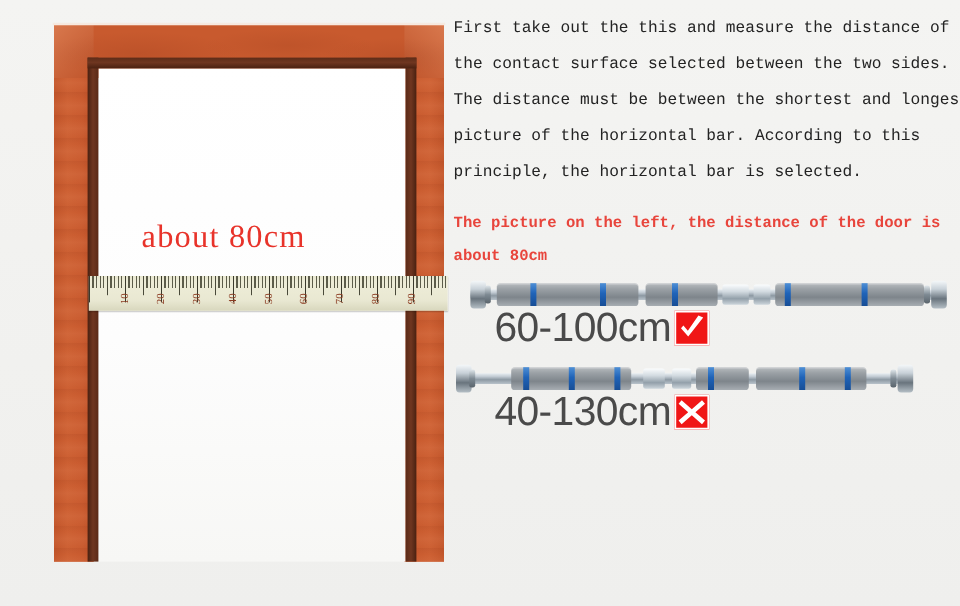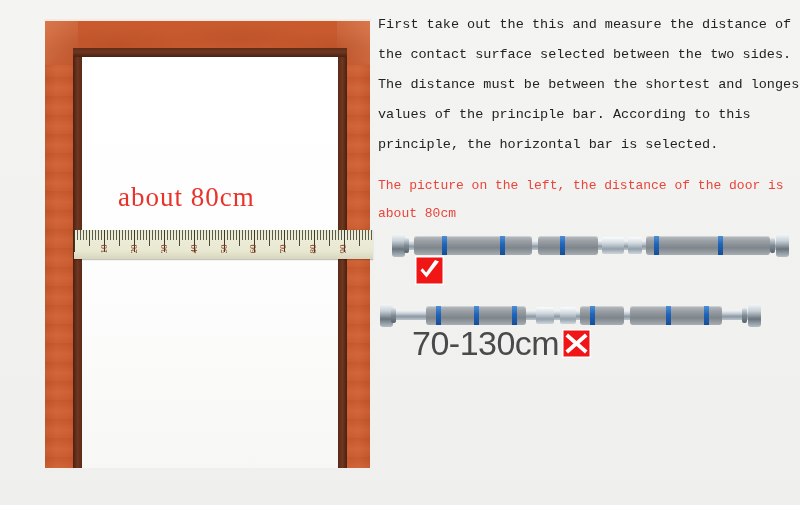--- a/index.html
+++ b/index.html
@@ -209,21 +209,21 @@
 
   .note-text {
     position: absolute;
     left: 0; top: 172px;
     width: 420px;
     font-family: "Liberation Mono", monospace;
     font-size: 13px;
     line-height: 28px;
     color: #e8453c;
   }
-  .note-line { white-space: nowrap; }
+  .note-line { white-space: nowrap; font-weight: bold; }
 
   
   .bar-block { position: absolute; left: 0; }
   .bar-block.first { top: 228px; }
   .bar-block.second { top: 298px; }
 
   .bar-graphic {
     position: relative;
     width: 420px;
     height: 34px;
@@ -338,21 +338,21 @@
         </div>
     </div>
   </div>
 
   <div id="right-panel">
 
     <div class="instruction-text" id="instruction-text">
         <div class="instruction-line">First take out the this and measure the distance of</div>
         <div class="instruction-line">the contact surface selected between the two sides.</div>
         <div class="instruction-line">The distance must be between the shortest and longest</div>
-        <div class="instruction-line">values of the principle bar. According to this</div>
+        <div class="instruction-line">picture of the horizontal bar. According to this</div>
         <div class="instruction-line">principle, the horizontal bar is selected.</div>
       </div>
 
     <div class="note-text" id="note-text">
         <div class="note-line">The picture on the left, the distance of the door is</div>
         <div class="note-line">about 80cm</div>
       </div>
 
     <div class="bar-block first">
       <div class="bar-graphic">
@@ -374,20 +374,21 @@
         <div class="grip" style="left:268px; width:124px;"></div>
         <div class="ring" style="left:276px;"></div>
         <div class="ring" style="left:340px;"></div>
 
         <div class="endcap" style="left:398px;"></div>
         <div class="endcap-tip" style="left:392px;"></div>
       </div>
     </div>
 
     <div class="size-row first">
+      <span class="size-text">60-100cm</span>
       <span class="mark-box">
         <svg width="29" height="29" viewBox="0 0 29 29" aria-hidden="true">
           <path d="M5.5 14.5 L11.5 21.5 L24 5.5 L20 4 L11.2 16.6 L7.5 12.2 Z" fill="#ffffff"></path>
         </svg>
       </span>
     </div>
 
     <div class="bar-block second">
       <div class="bar-graphic narrow">
         <div class="bar-shaft" style="left:4px; right:10px;"></div>
@@ -409,21 +410,21 @@
         <div class="grip" style="left:252px; width:92px;"></div>
         <div class="ring" style="left:288px;"></div>
         <div class="ring" style="left:326px;"></div>
 
         <div class="endcap" style="left:370px;"></div>
         <div class="endcap-tip" style="left:364px;"></div>
       </div>
     </div>
 
     <div class="size-row second">
-      <span class="size-text">70-130cm</span>
+      <span class="size-text">40-130cm</span>
       <span class="mark-box">
         <svg width="29" height="29" viewBox="0 0 29 29" aria-hidden="true">
           <path d="M6 4.5 L14.5 12 L23 4.5 L25.5 7.5 L17.5 14.5 L25.5 21.5 L23 24.5
                    L14.5 17 L6 24.5 L3.5 21.5 L11.5 14.5 L3.5 7.5 Z" fill="#ffffff"></path>
         </svg>
       </span>
     </div>
 
   </div>
 </div>

